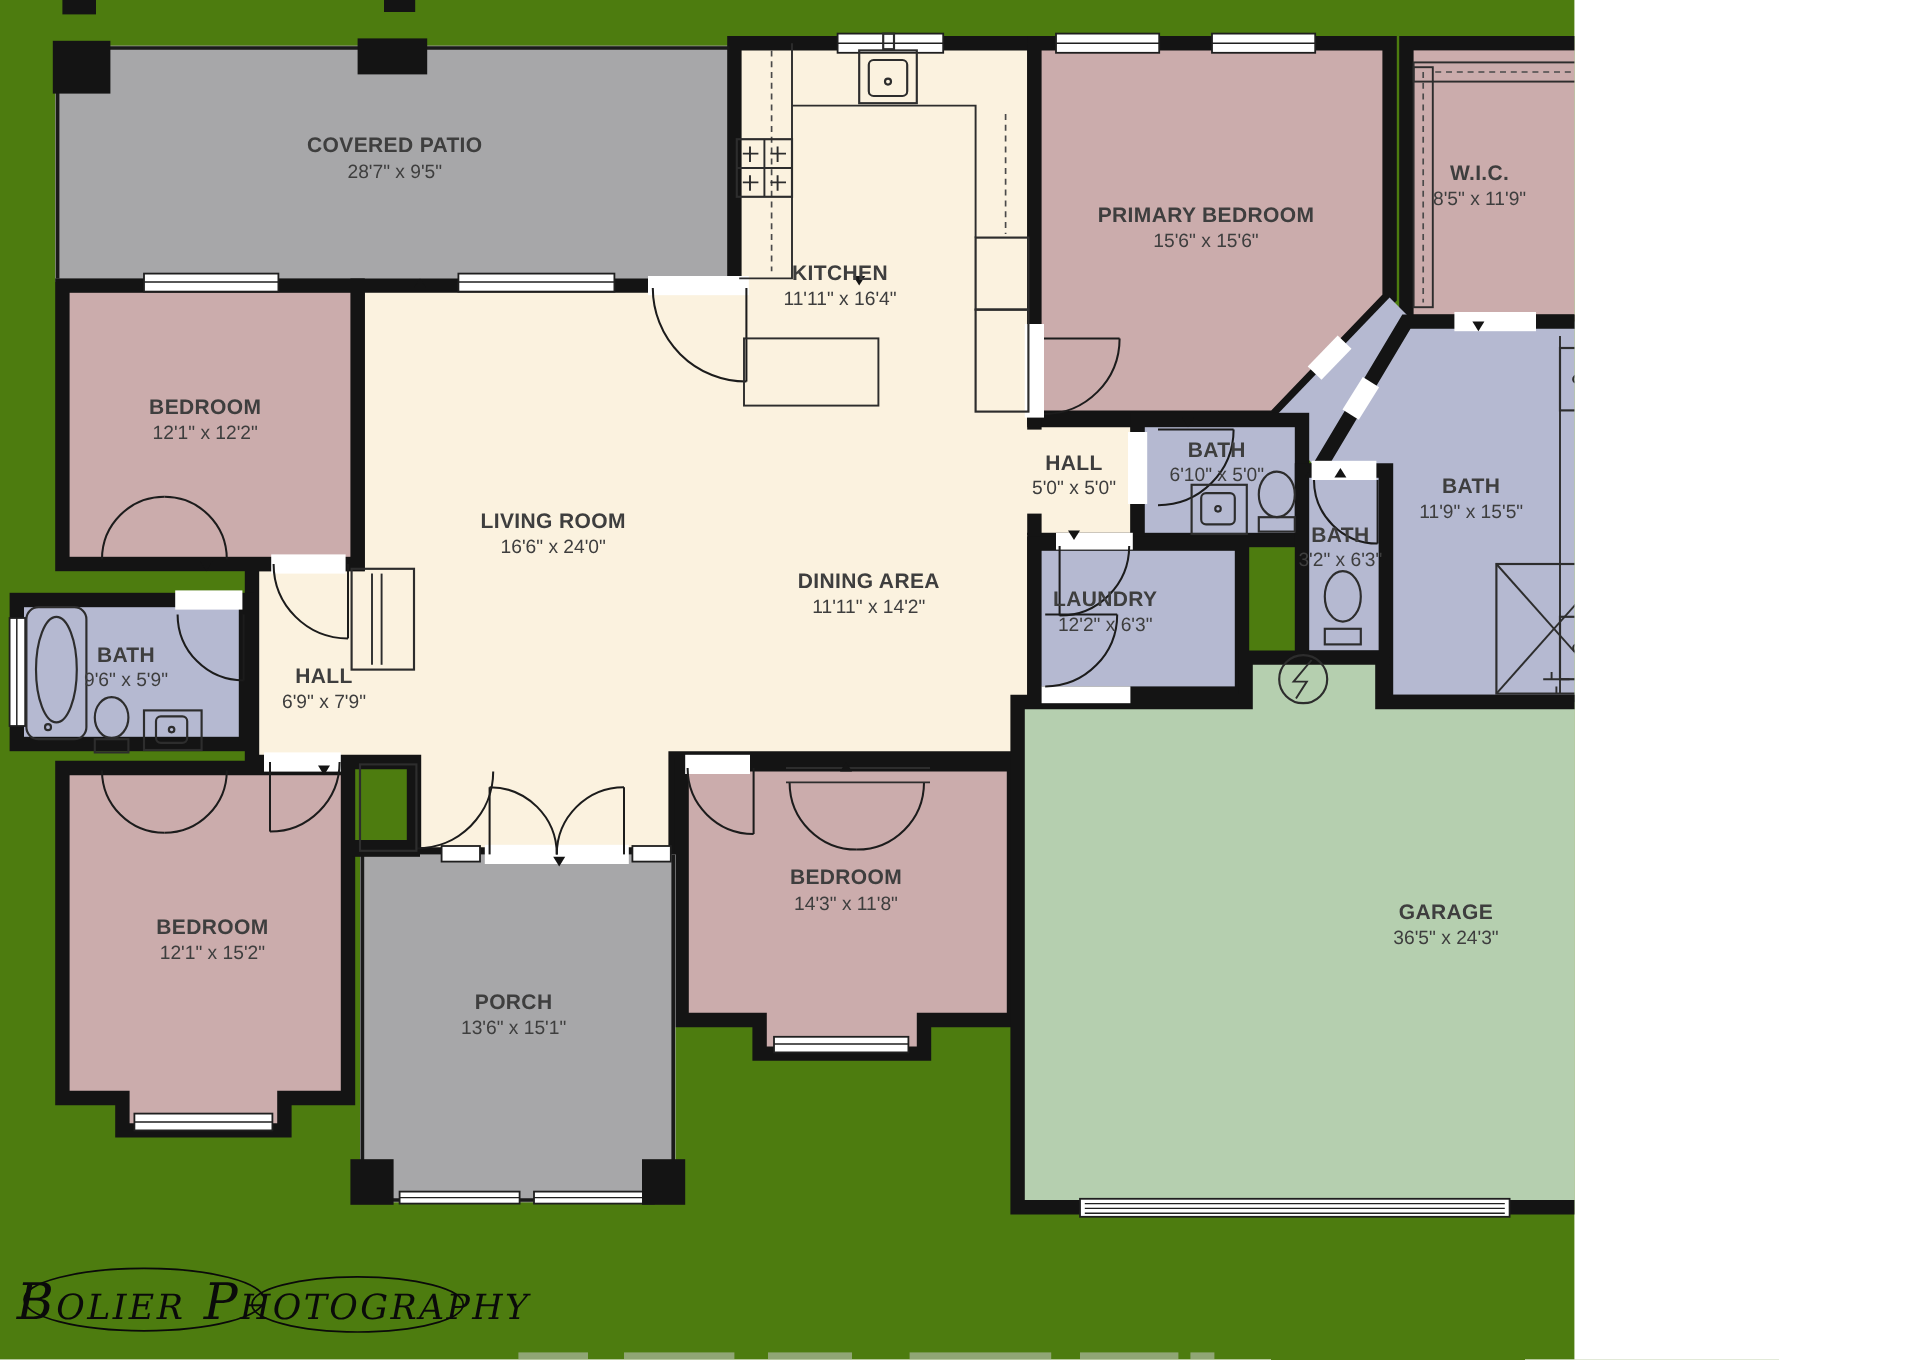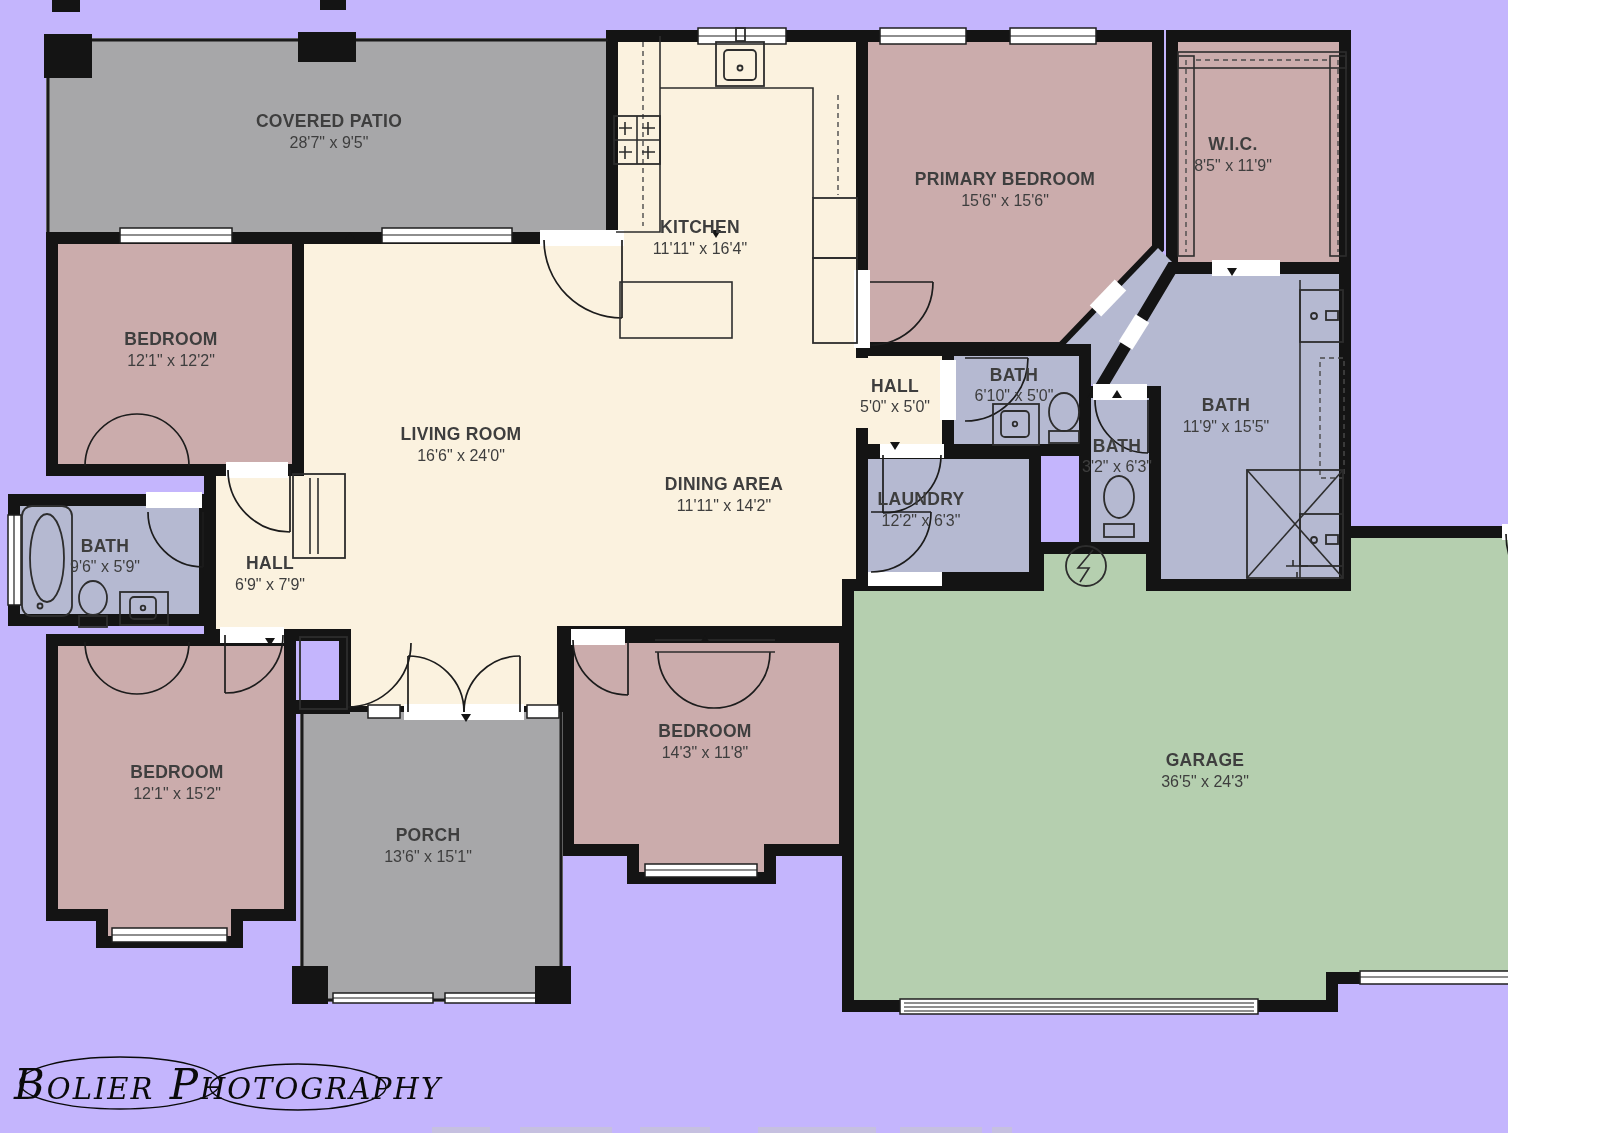--- a/index.html
+++ b/index.html
@@ -1,16 +1,16 @@
 <!DOCTYPE html>
 <html><head>
 <meta charset="utf-8">
 <style>
   html,body{margin:0;padding:0;background:#ffffff;}
-  .stage{position:relative;width:1508px;height:1133px;background:#c4b5fd;overflow:hidden;
+  .stage{position:relative;width:1312px;height:1133px;background:#4d7c0f;overflow:hidden;
          font-family:"Liberation Sans",sans-serif;}
   svg{position:absolute;left:0;top:0;}
   .room{stroke:#141414;stroke-width:12;stroke-linejoin:miter;}
   .noline{stroke:none;}
   .thinwall{stroke:#1a1a1a;stroke-width:3;fill:none;}
   .fix{fill:none;stroke:#2d2d2d;stroke-width:1.8;}
   .cline{fill:none;stroke:#2d2d2d;stroke-width:1.6;}
   .win{fill:#ffffff;stroke:#1f1f1f;stroke-width:1.5;}
   .winline{stroke:#1f1f1f;stroke-width:1.2;}
   .open{fill:#ffffff;stroke:none;}

